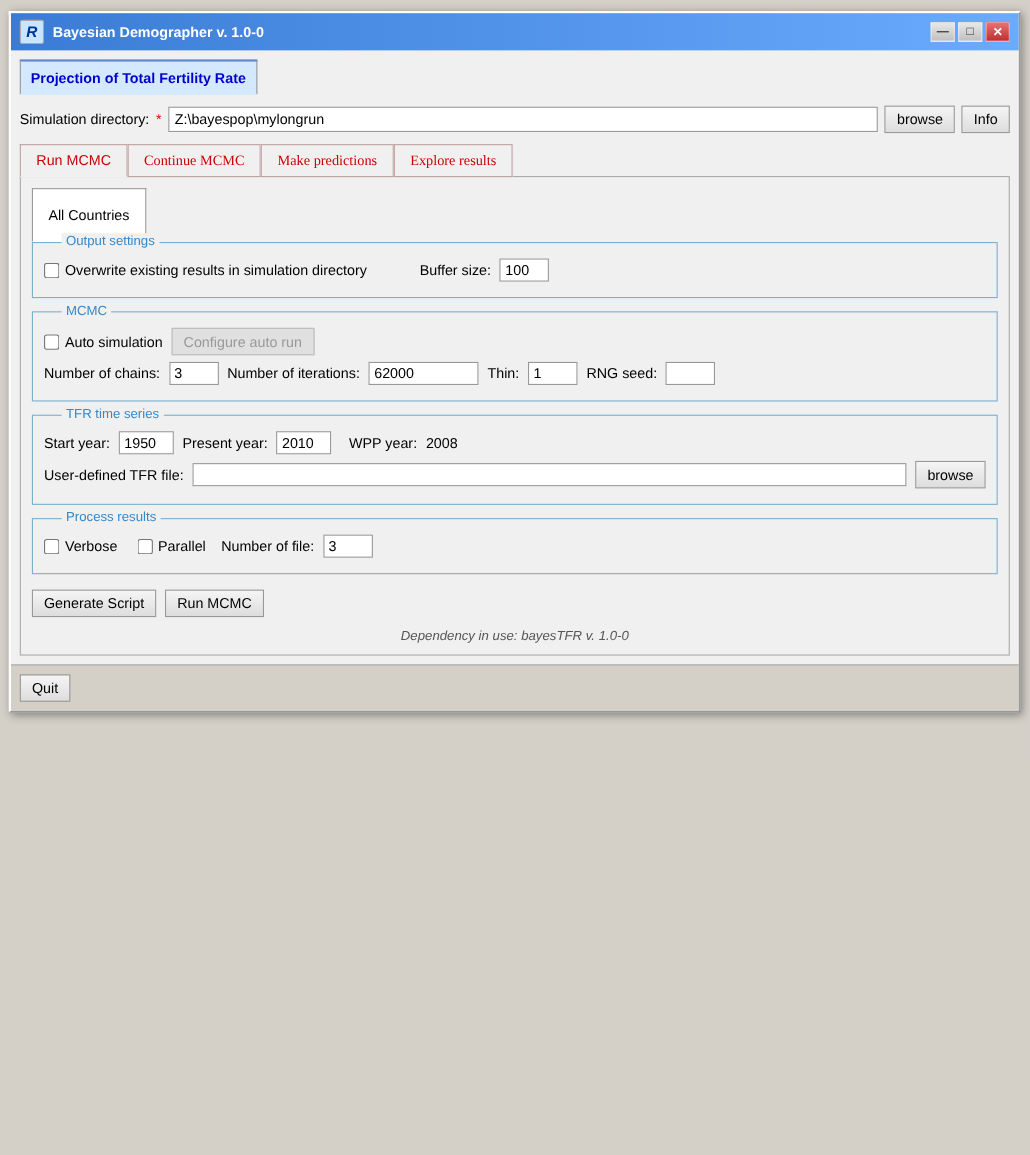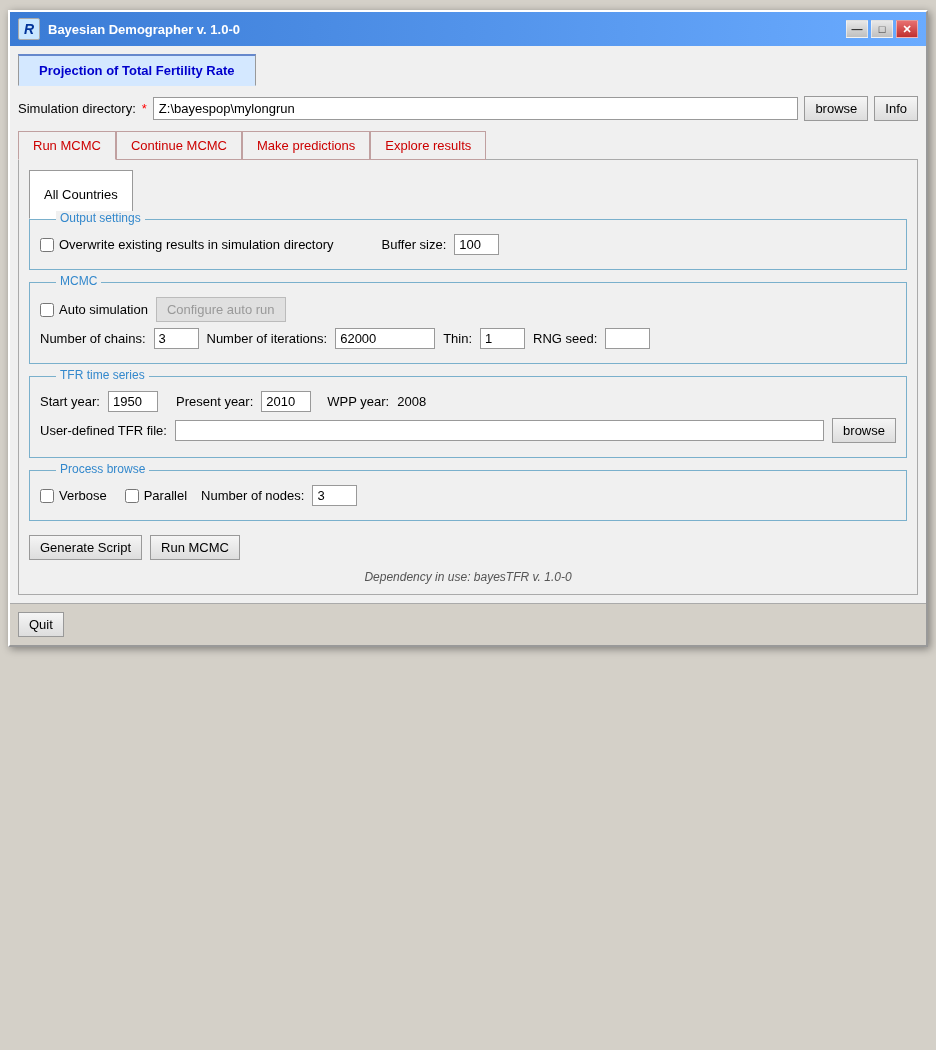--- a/index.html
+++ b/index.html
@@ -72,21 +72,21 @@
     .content {
       background: #f0f0f0;
       padding: 8px;
     }
     .main-tabs {
       display: flex;
       gap: 0;
       margin-bottom: 10px;
     }
     .main-tab {
-      padding: 7px 20px;
+      padding: 7px 9px;
       border: 1px solid #999;
       cursor: pointer;
       font-size: 13px;
       font-weight: bold;
     }
     .main-tab.active {
       background: #d4e8ff;
       color: #0000cc;
       border-bottom: 1px solid #d4e8ff;
       border-top: 2px solid #6688cc;
@@ -154,20 +154,21 @@
     }
     .run-tab.active {
       color: #cc0000;
       border-bottom: 1px solid #f0f0f0;
       background: #f0f0f0;
       font-weight: normal;
     }
     .run-tab.inactive {
       color: #cc0000;
       background: #f0f0f0;
+      font-family: Liberation Serif, serif;
     }
     .tab-content-area {
       border: 1px solid #aaa;
       padding: 10px;
       background: #f0f0f0;
       margin-top: -1px;
     }
     .section-box {
       border: 1px solid #7ab0cc;
       margin-bottom: 12px;
@@ -348,46 +349,46 @@
           </div>
         </div>
       </div>
 
       <div class="section-box">
         <span class="section-title">TFR time series</span>
         <div class="section-content">
           <div class="row">
             <span>Start year:</span>
             <input class="medium-input" type="text" value="1950" style="">
-            <span style="margin-left:10px;">Present year:</span>
+            <span style="">Present year:</span>
             <input class="medium-input" type="text" value="2010" style="">
             <span class="wpp-year-text">WPP year:</span>
             <span>2008</span>
           </div>
           <div class="row">
             <span>User-defined TFR file:</span>
             <input class="full-input" type="text" value="" style="">
             <button class="btn">browse</button>
           </div>
         </div>
       </div>
 
       <div class="section-box">
-        <span class="section-title">Process browse</span>
+        <span class="section-title">Process results</span>
         <div class="section-content">
           <div class="row">
             <div class="checkbox-item">
               <input type="checkbox" style="">
               <span>Verbose</span>
             </div>
             <div class="checkbox-item" style="margin-left:10px;">
               <input type="checkbox" style="">
               <span>Parallel</span>
             </div>
-            <span style="margin-left:6px;">Number of nodes:</span>
+            <span style="margin-left:6px;">Number of file:</span>
             <input class="small-input" type="text" value="3" style="">
           </div>
         </div>
       </div>
 
       <div class="footer-row">
         <div class="footer-right">
           <button class="btn">Generate Script</button>
           <button class="btn">Run MCMC</button>
         </div>

